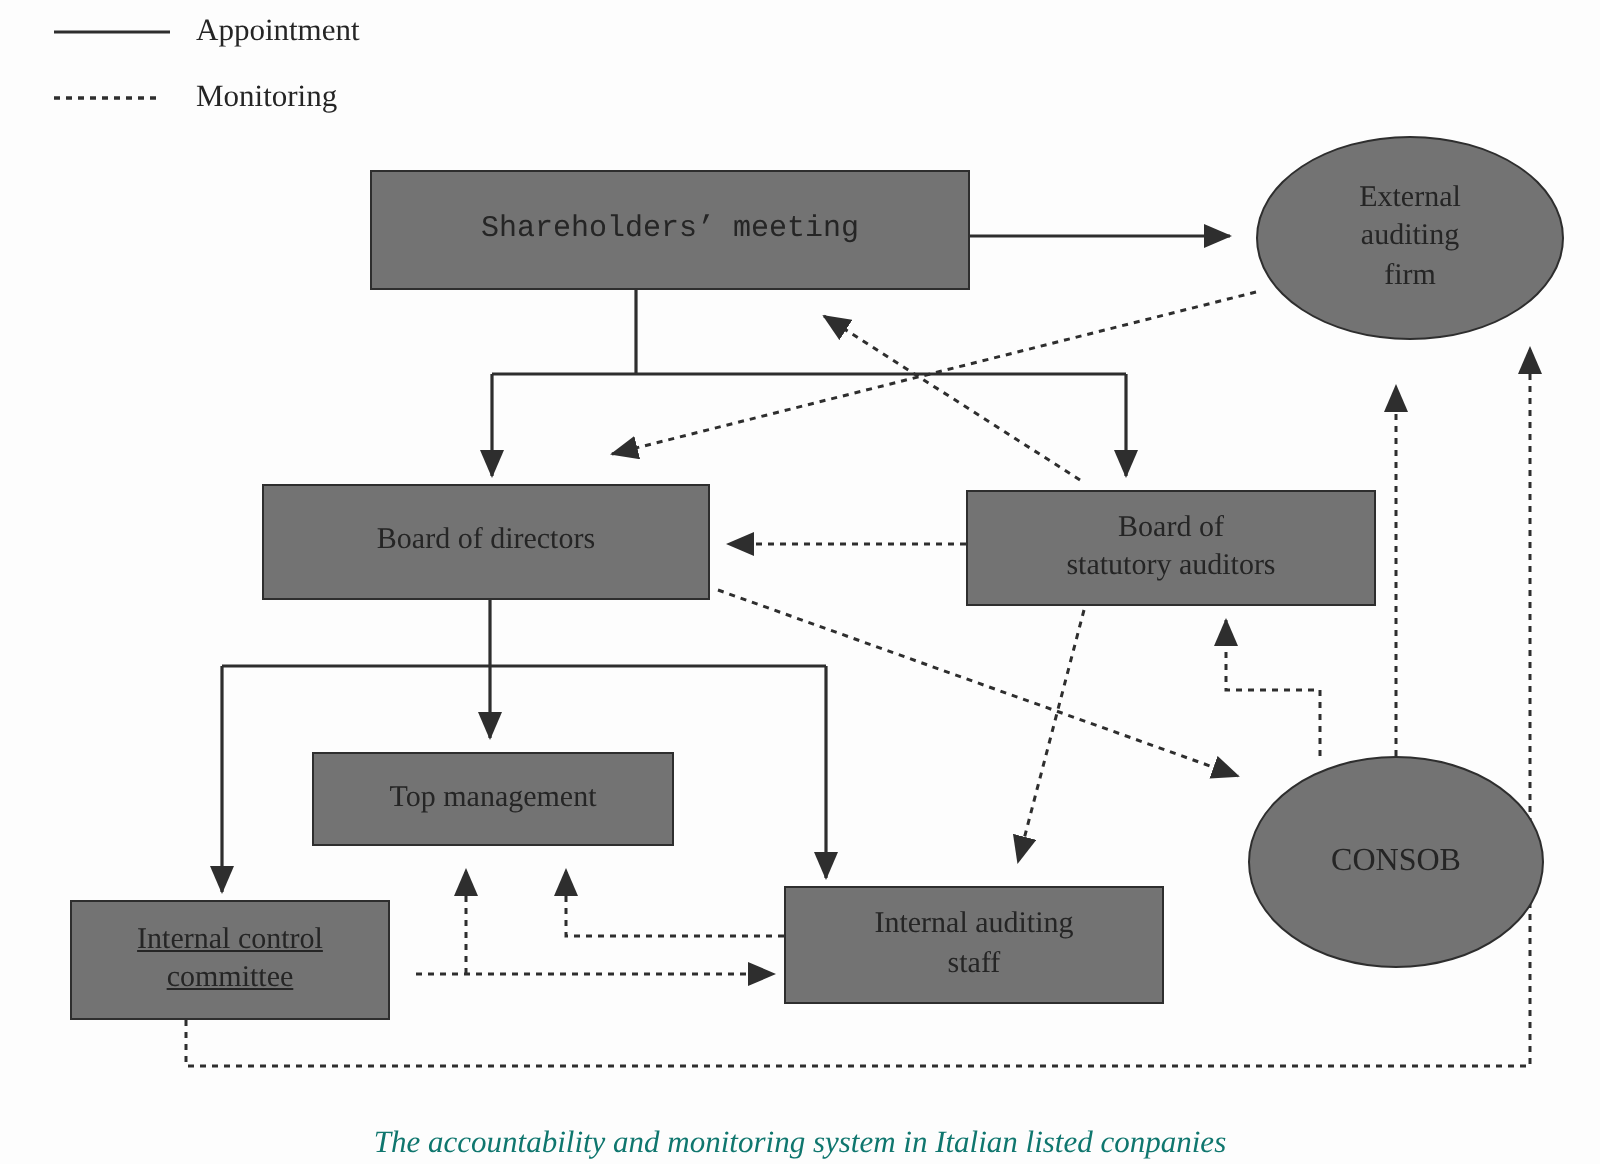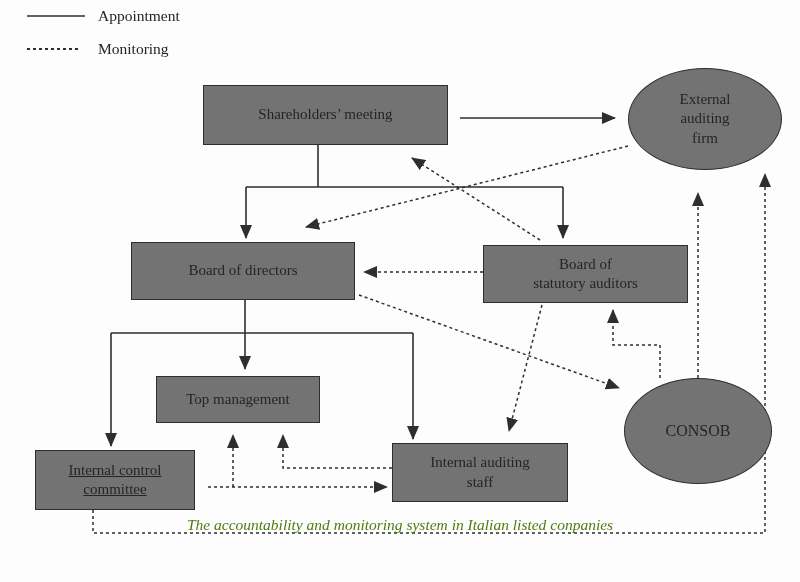--- a/index.html
+++ b/index.html
@@ -25,23 +25,23 @@
     font-size:15px;line-height:1.3;
     white-space:pre-line;
     z-index:2;
   }
   .ellipse{border-radius:50%;}
   .legend{position:absolute;left:27px;top:5px;z-index:3;}
   .legend-item{display:flex;align-items:center;height:22px;margin-bottom:11px;text-align:center;}
   .legend-sample{width:58px;margin-right:13px;flex:0 0 auto;}
   .legend-label{font-size:15.5px;color:#252525;}
   .caption{
-    position:absolute;left:0;top:516px;width:100%;
+    position:absolute;left:0;top:563px;width:100%;
     text-align:center;font-style:italic;font-size:15.5px;
-    color:#4d7c0f;z-index:3;
+    color:#0f766e;z-index:3;
   }
 </style>
 </head>
 <body>
 
 <div class="figure">
 
   <div class="legend">
     <div class="legend-item">
       <svg class="legend-sample" width="58" height="6">
@@ -86,35 +86,35 @@
       <path d="M542,305 L509,431" marker-end="url(#arrow)"></path>
       <path d="M660,378 V345 H613 V310" marker-end="url(#arrow)"></path>
       <path d="M698,378 V193" marker-end="url(#arrow)"></path>
       <path d="M93,510 V533 H765 V174" marker-end="url(#arrow)"></path>
       <path d="M208,487 H387" marker-end="url(#arrow)"></path>
       <path d="M233,487 V435" marker-end="url(#arrow)"></path>
       <path d="M392,468 H283 V435" marker-end="url(#arrow)"></path>
     </g>
   </svg>
 
-  <div class="node" style="left:203px;top:85px;width:245px;height:60px;">Shareholders’ meeting</div>
+  <div class="node" style="left:185px;top:85px;width:300px;height:60px;font-family:Liberation Mono, monospace;">Shareholders’ meeting</div>
 
   <div class="node ellipse" style="left:628px;top:68px;width:154px;height:102px;">External
 auditing
 firm</div>
 
   <div class="node" style="left:131px;top:242px;width:224px;height:58px;">Board of directors</div>
 
   <div class="node" style="left:483px;top:245px;width:205px;height:58px;">Board of
 statutory auditors</div>
 
-  <div class="node" style="left:156px;top:376px;width:164px;height:47px;">Top management</div>
+  <div class="node" style="left:156px;top:376px;width:181px;height:47px;">Top management</div>
 
   <div class="node" style="left:35px;top:450px;width:160px;height:60px;text-decoration:underline;">Internal control
 committee</div>
 
-  <div class="node" style="left:392px;top:443px;width:176px;height:59px;">Internal auditing
+  <div class="node" style="left:392px;top:443px;width:190px;height:59px;">Internal auditing
 staff</div>
 
   <div class="node ellipse" style="left:624px;top:378px;width:148px;height:106px;font-size:16px;">CONSOB</div>
 
   <div class="caption">The accountability and monitoring system in Italian listed conpanies</div>
 </div>
 
 </body></html>

